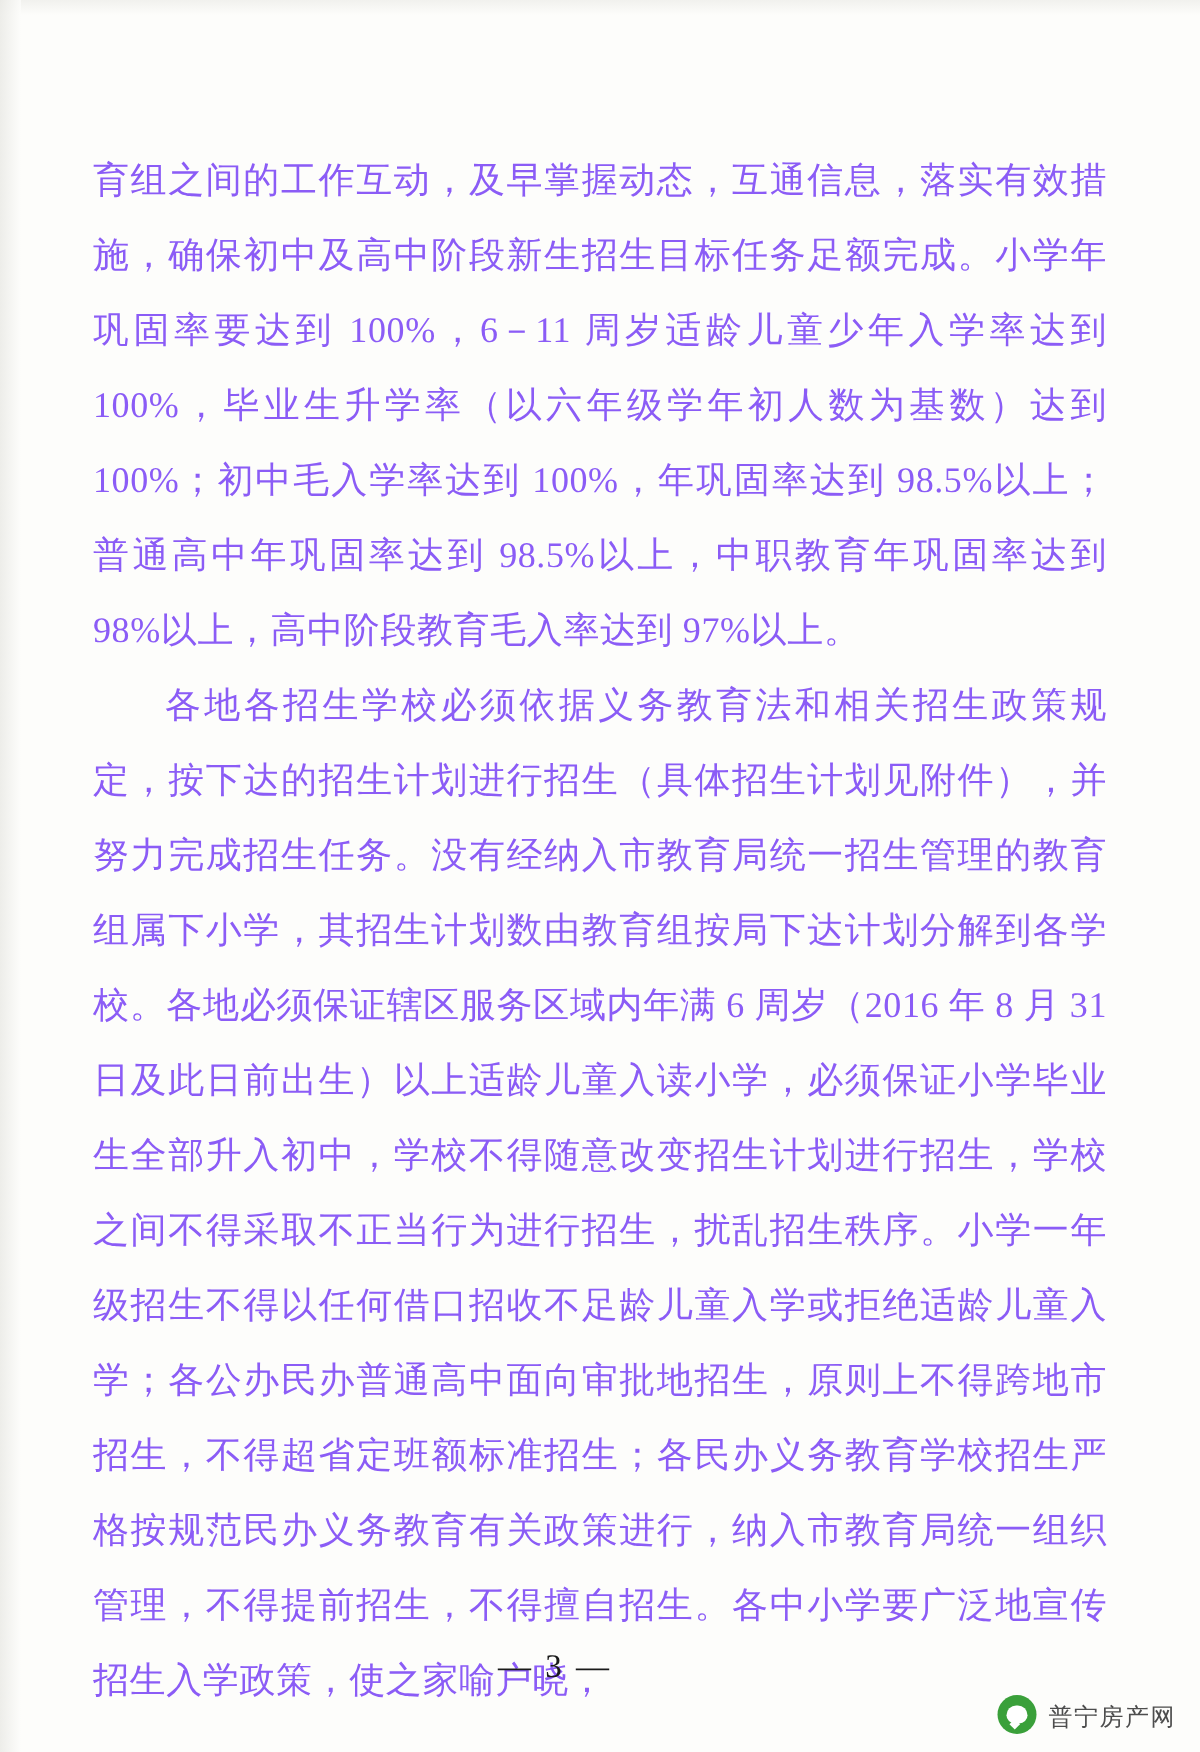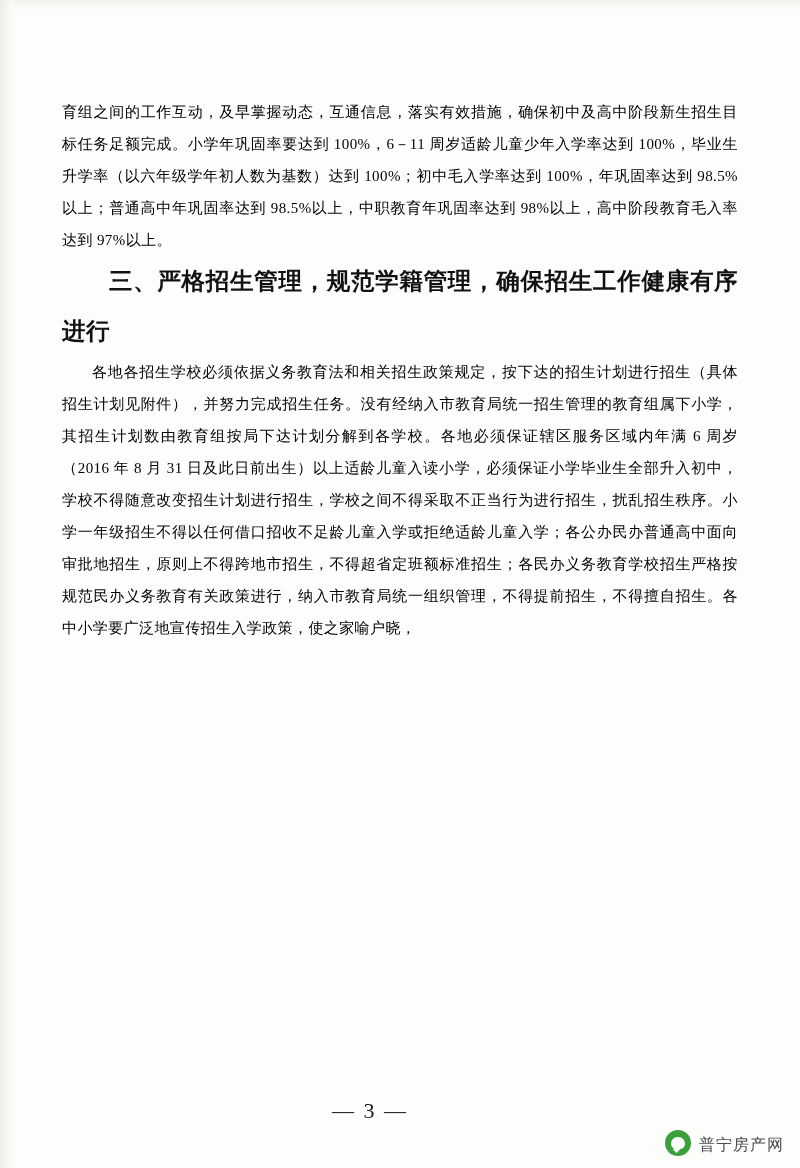--- a/index.html
+++ b/index.html
@@ -24,26 +24,26 @@
     background: #fdfdfb;
   }
   .content {
     position: absolute;
     left: 62px;
     top: 96px;
     width: 676px;
   }
   p.para {
     margin: 0;
-    font-size: 15px;
-    line-height: 32px;
+    font-size: 24px;
+    line-height: 50px;
     text-align: justify;
     text-justify: inter-ideograph;
     letter-spacing: 0.4px;
-    color: #000000;
+    color: #8b5cf6;
     font-family: "Liberation Serif", serif;
   }
   p.para.indent {
     text-indent: 2em;
   }
   p.heading {
     margin: 0;
     font-size: 23.5px;
     line-height: 50px;
     font-weight: bold;
@@ -136,21 +136,20 @@
 
 <div class="page">
 
   <div class="scan-edge-top"></div>
   <div class="scan-edge-left"></div>
 
   <div class="content">
 
     <p class="para">育组之间的工作互动，及早掌握动态，互通信息，落实有效措施，确保初中及高中阶段新生招生目标任务足额完成。小学年巩固率要达到 100%，6－11 周岁适龄儿童少年入学率达到 100%，毕业生升学率（以六年级学年初人数为基数）达到 100%；初中毛入学率达到 100%，年巩固率达到 98.5%以上；普通高中年巩固率达到 98.5%以上，中职教育年巩固率达到 98%以上，高中阶段教育毛入率达到 97%以上。</p>
 
-    <p class="heading blk">三、严格招生管理，规范学籍管理，确保招生工作健康有序进行</p>
 
     <p class="para indent blk">各地各招生学校必须依据义务教育法和相关招生政策规定，按下达的招生计划进行招生（具体招生计划见附件），并努力完成招生任务。没有经纳入市教育局统一招生管理的教育组属下小学，其招生计划数由教育组按局下达计划分解到各学校。各地必须保证辖区服务区域内年满 6 周岁（2016 年 8 月 31 日及此日前出生）以上适龄儿童入读小学，必须保证小学毕业生全部升入初中，学校不得随意改变招生计划进行招生，学校之间不得采取不正当行为进行招生，扰乱招生秩序。小学一年级招生不得以任何借口招收不足龄儿童入学或拒绝适龄儿童入学；各公办民办普通高中面向审批地招生，原则上不得跨地市招生，不得超省定班额标准招生；各民办义务教育学校招生严格按规范民办义务教育有关政策进行，纳入市教育局统一组织管理，不得提前招生，不得擅自招生。各中小学要广泛地宣传招生入学政策，使之家喻户晓，</p>
 
   </div>
 
   <div class="page-number">— 3 —</div>
 
   <div class="watermark">
     <div class="wm-logo"></div>
     <div class="wm-text">普宁房产网</div>

